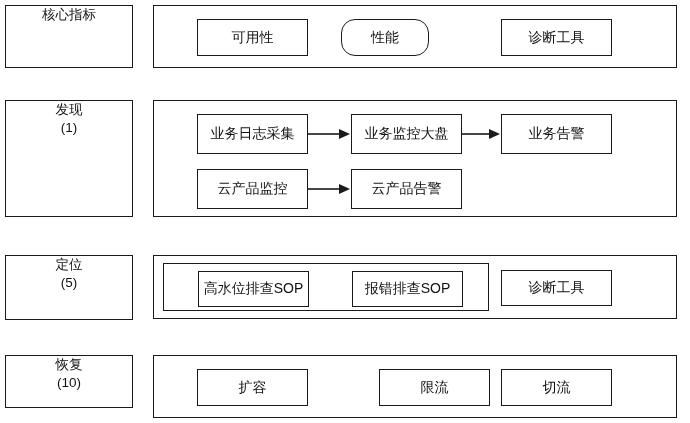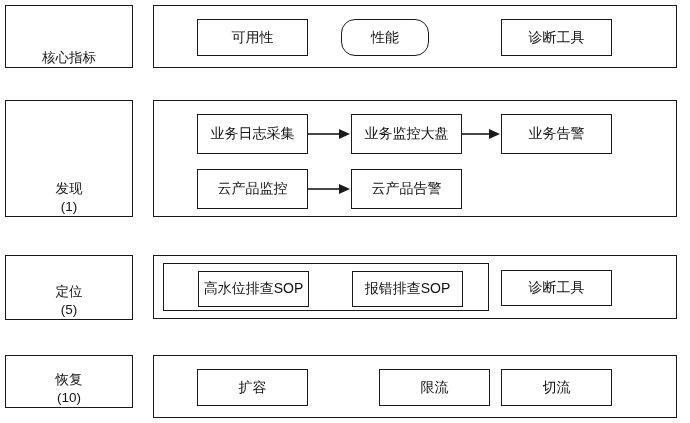--- a/index.html
+++ b/index.html
@@ -23,21 +23,21 @@
   
   .cat-box {
     position: absolute;
     left: 5px;
     border: 1.6px solid #1a1a1a;
     background: #ffffff;
     box-sizing: border-box;
     display: flex;
     flex-direction: column;
     align-items: center;
-    justify-content: flex-end;
+    justify-content: flex-start;
     font-size: 13.5px;
     color: #111111;
     line-height: 1.35;
     width: 128px;
   }
   .cat-box .cat-label { display: block; }
   .cat-box .cat-count { display: block; }
 
   
   .group-box {

